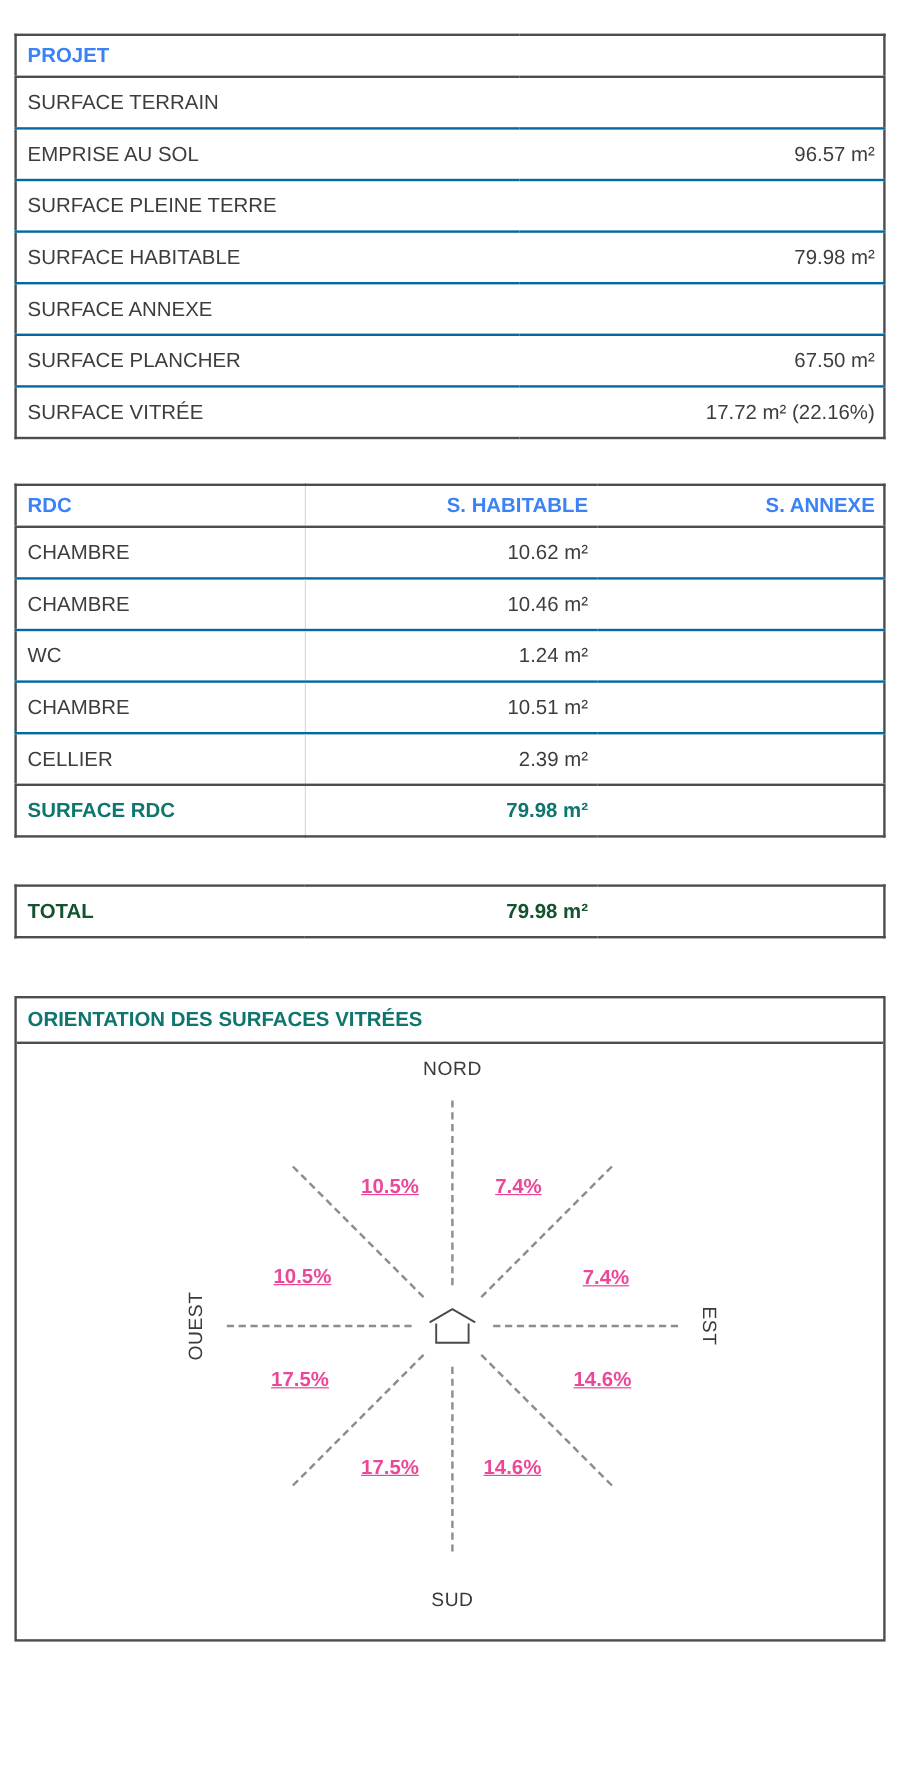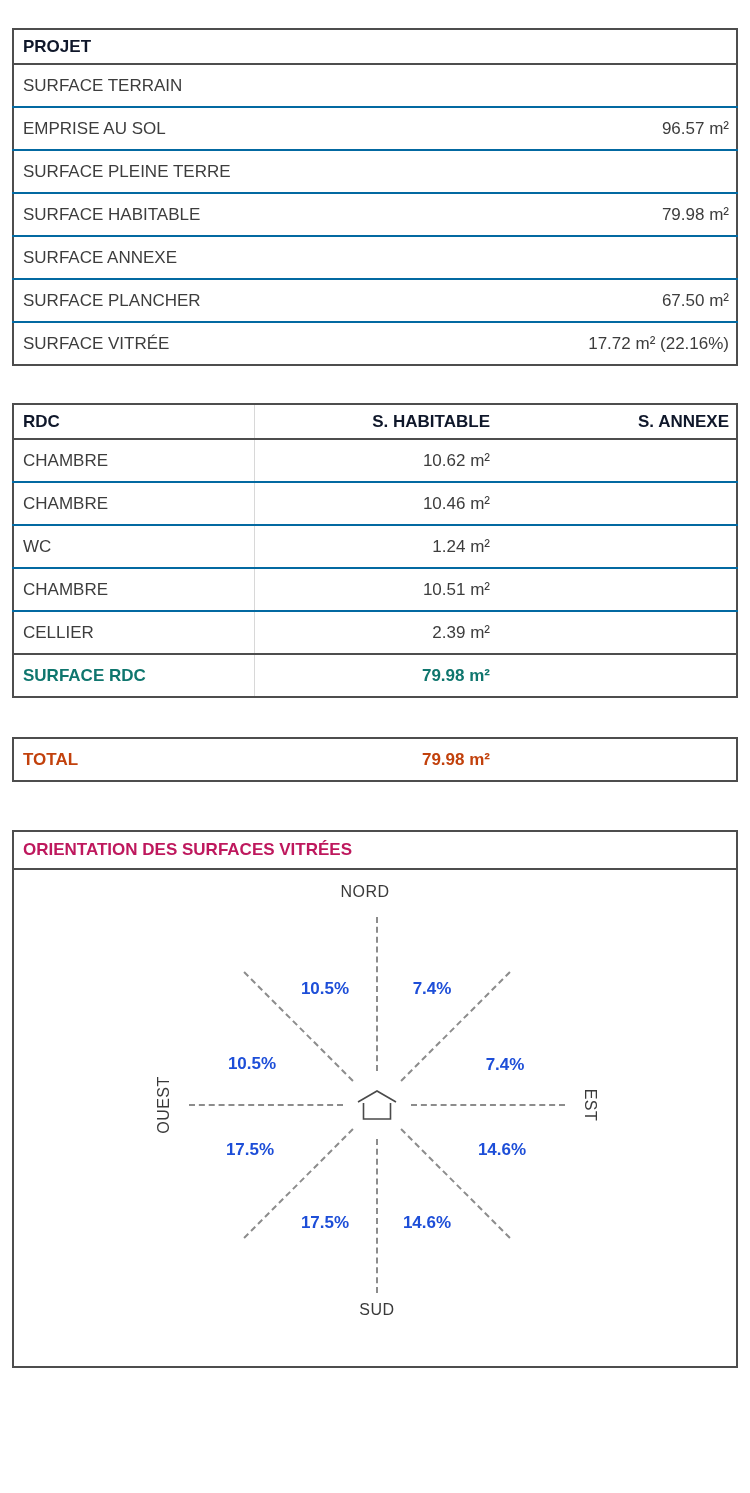--- a/index.html
+++ b/index.html
@@ -7,51 +7,51 @@
     width:750px;height:1493px;position:relative;
     font-family:"Liberation Sans","DejaVu Sans",sans-serif;
     color:#3d3d3d;-webkit-font-smoothing:antialiased;
   }
   .tbl{
     width:726px;margin-left:12px;border-collapse:collapse;
     border:2px solid #4d4d4d;table-layout:fixed;
     font-size:17px;color:#3d3d3d;
   }
   .tbl td{height:41px;padding:0 7px 0 9px;vertical-align:middle;overflow:hidden;white-space:nowrap;}
-  .tbl tr.head td{height:33px;font-weight:bold;border-bottom:2px solid #4d4d4d;color:#0f172a;border-radius:14px;}
+  .tbl tr.head td{height:33px;font-weight:bold;border-bottom:2px solid #4d4d4d;color:#3b82f6;border-radius:14px;}
   .tbl tbody tr + tr td{border-top:2px solid #0369a1;}
   .tbl td.val{text-align:right;padding-right:7px;}
   .tbl tr.total-row td{font-weight:bold;border-top:2px solid #4d4d4d;color:#0f766e;}
   .tbl1{margin-top:28px;}
   .tbl2{margin-top:37px;}
   .tbl2 td:nth-child(2){border-left:1px solid #d8d8d8;padding-right:8px;}
   .tbl3{margin-top:39px;}
-  .tbl3 td{font-weight:bold;color:#c2410c;}
+  .tbl3 td{font-weight:bold;color:#14532d;}
   .tbl3 td:nth-child(2){text-align:right;padding-right:8px;}
 
   .obox{
     width:726px;box-sizing:border-box;margin:48px 0 0 12px;
     border:2px solid #4d4d4d;height:538px;background:#fff;
   }
   .obox-head{
     height:36px;line-height:36px;border-bottom:2px solid #4d4d4d;
-    padding-left:9px;font-weight:bold;font-size:17px;color:#be185d;
+    padding-left:9px;font-weight:bold;font-size:17px;color:#0f766e;
   }
   .compass{position:relative;width:722px;height:496px;}
   .dir{
     position:absolute;transform:translate(-50%,-50%);
     font-size:16px;color:#3a3a3a;letter-spacing:0.5px;white-space:nowrap;
   }
-  .dir-n{left:351px;top:22px;}
-  .dir-s{left:363px;top:440px;}
+  .dir-n{left:363px;top:22px;}
+  .dir-s{left:363px;top:464px;}
   .dir-w{left:150px;top:235px;transform:translate(-50%,-50%) rotate(-90deg);}
   .dir-e{left:576px;top:235px;transform:translate(-50%,-50%) rotate(90deg);}
   .pct{
     position:absolute;transform:translate(-50%,-50%);
-    font-weight:bold;font-size:17px;color:#1d4ed8;white-space:nowrap;
+    font-weight:bold;font-size:17px;color:#ec4899;white-space:nowrap;text-decoration:underline;
   }
   .pct-nnw{left:311px;top:119px;}
   .pct-nne{left:418px;top:119px;}
   .pct-wnw{left:238px;top:194px;}
   .pct-ene{left:491px;top:195px;}
   .pct-wsw{left:236px;top:280px;}
   .pct-ese{left:488px;top:280px;}
   .pct-ssw{left:311px;top:353px;}
   .pct-sse{left:413px;top:353px;}
   .ray{

